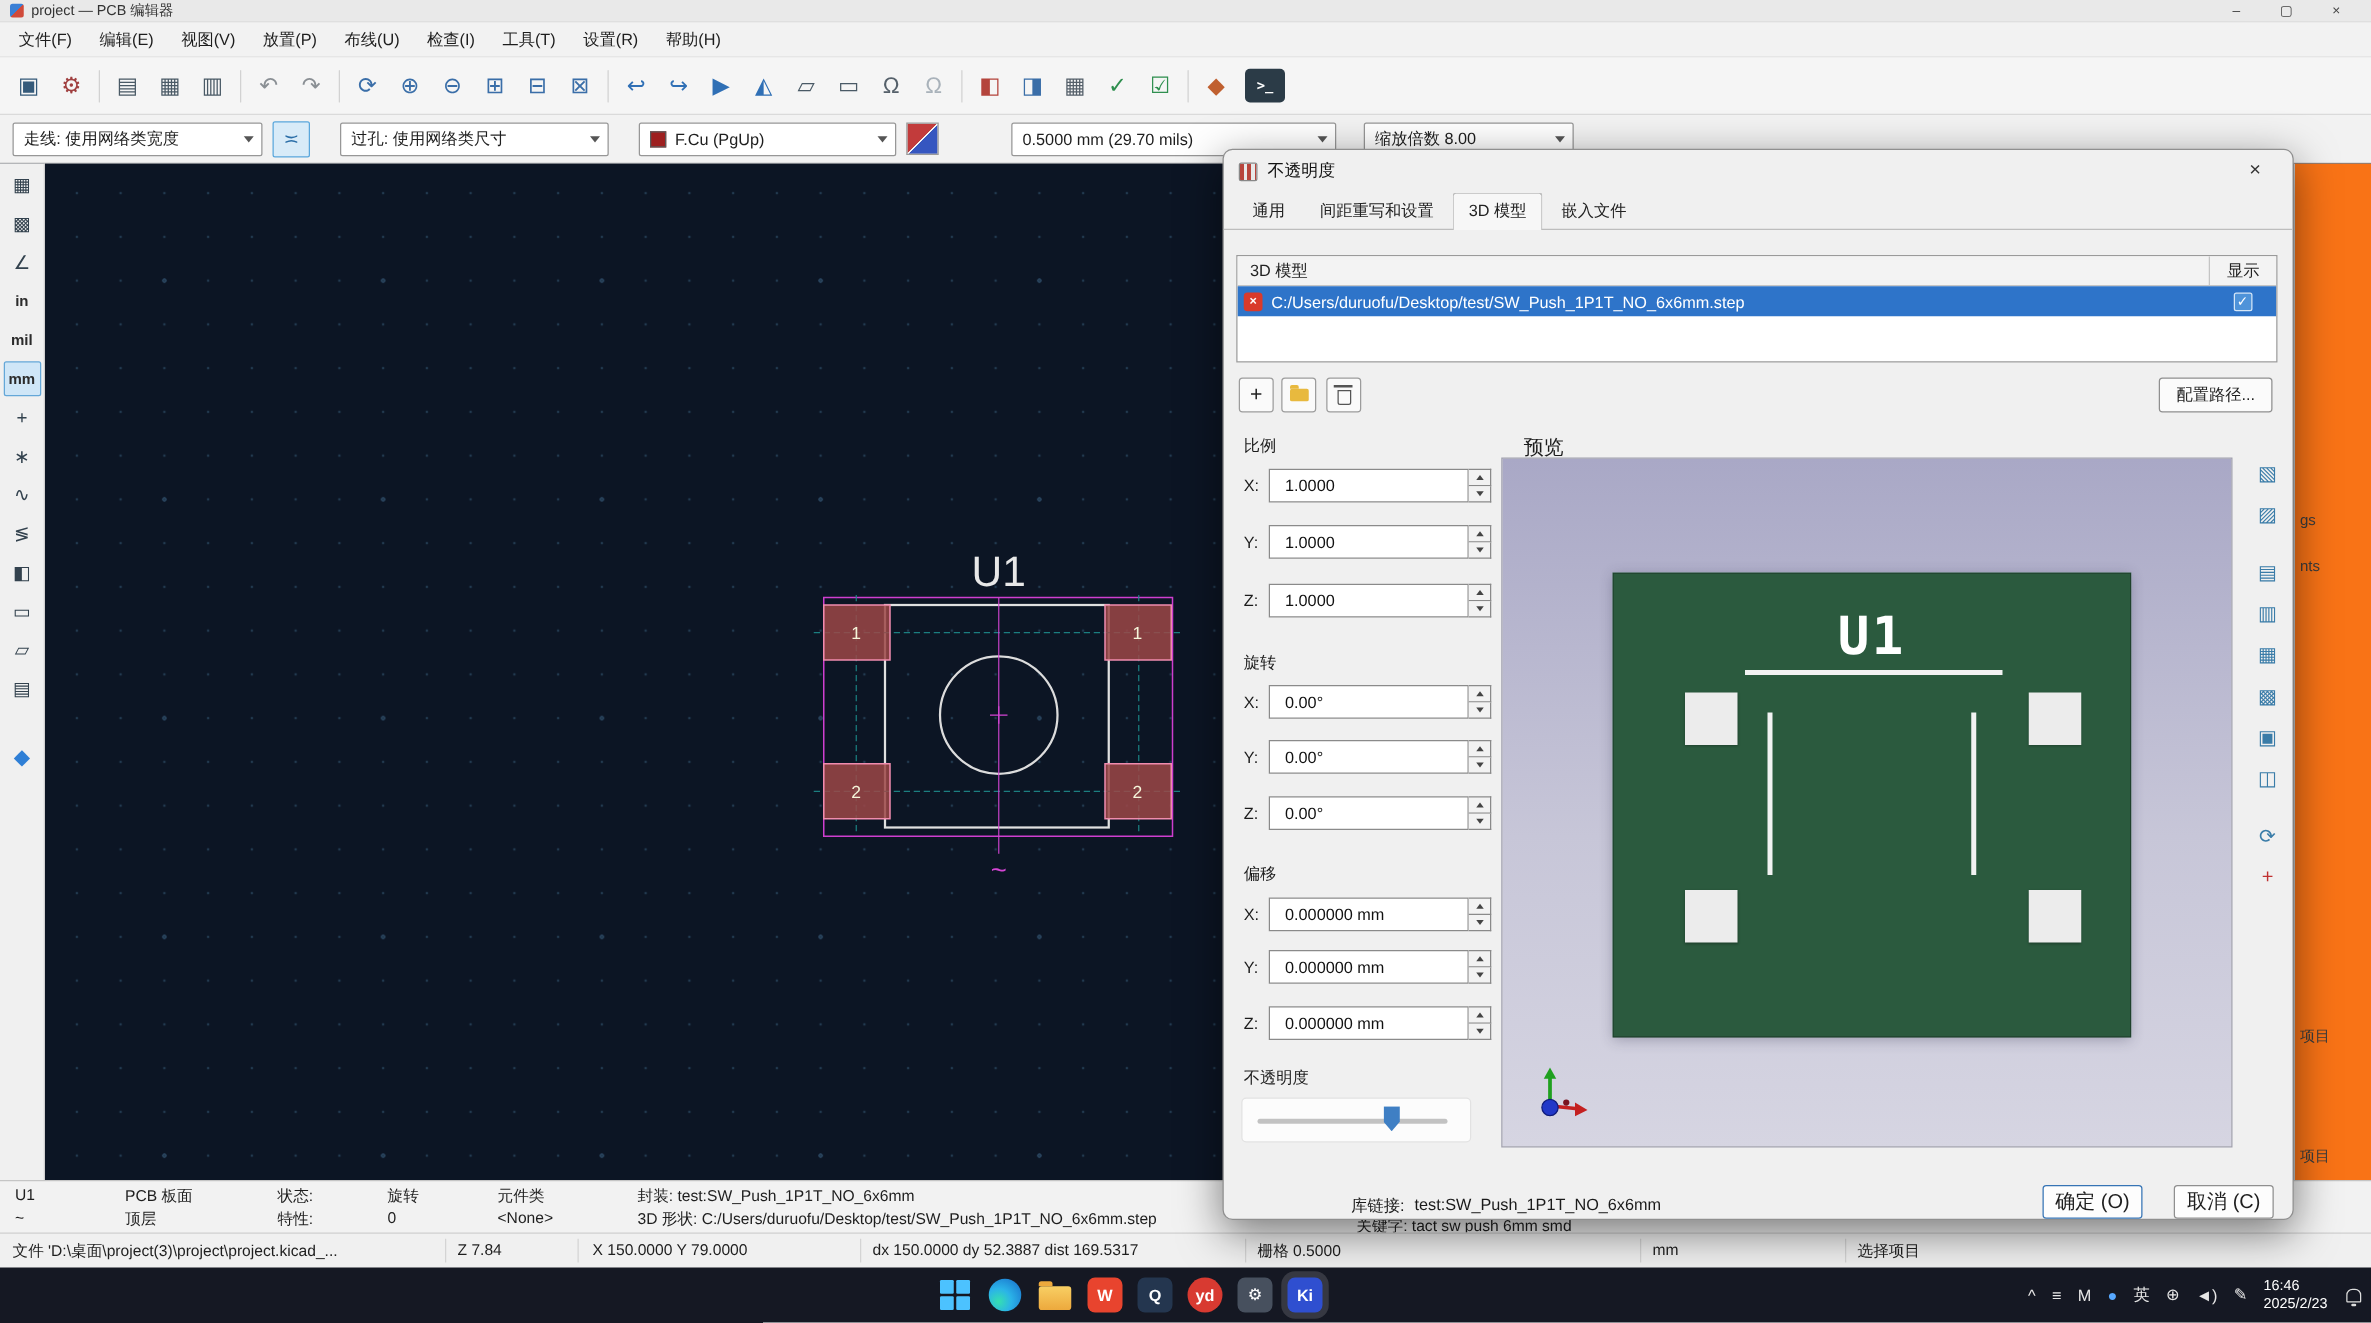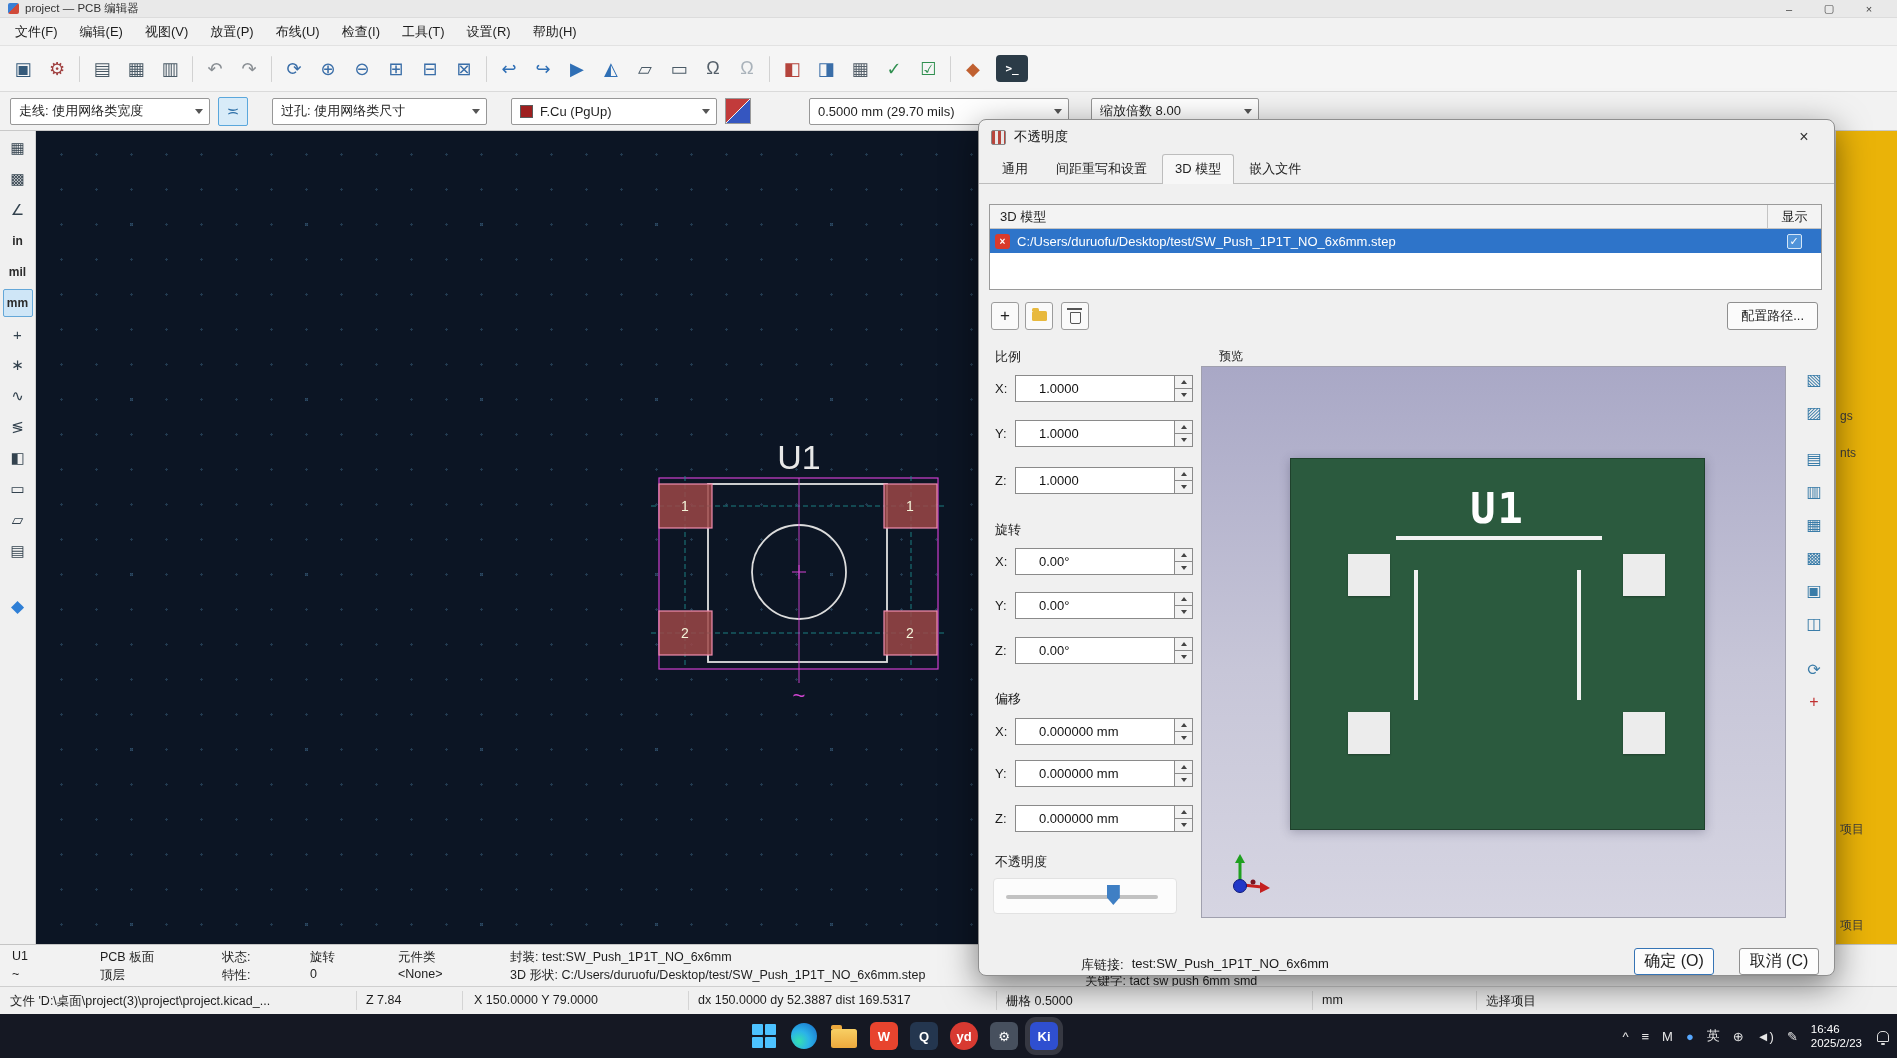--- a/index.html
+++ b/index.html
@@ -54,21 +54,21 @@
   .ltbtn{width:30px;height:28px;display:flex;align-items:center;justify-content:center;font-size:15px;color:#33424e;border-radius:2px;flex:none}
   .ltbtn.txt{font-size:12px;font-weight:bold;color:#2b2b2b}
   .ltbtn.active{background:#cfe6f7;border:1px solid #64a7d8}
   .ltbtn.blue{color:#2f7fd6;font-size:17px;margin-top:24px}
 
   .canvas{position:absolute;left:36px;right:0;top:0;bottom:0;background:#0c1524;
     background-image:radial-gradient(#223a50 1px,transparent 1.3px),radial-gradient(#2d4a66 1.5px,transparent 2px);
     background-size:35px 35px,175px 175px;background-position:8px 6px,8px 6px}
   .fp-svg{position:absolute;left:570px;top:300px}
 
-  .right-strip{position:absolute;right:0;top:0;bottom:0;width:62px;background:#eab308;border-left:1px solid #c6c6c6;z-index:4}
+  .right-strip{position:absolute;right:0;top:0;bottom:0;width:62px;background:#f97316;border-left:1px solid #c6c6c6;z-index:4}
   .frag{position:absolute;left:4px;font-size:12px;color:#3c3c3c;white-space:nowrap}
   .right-strip span.frag:nth-of-type(1){top:278px}
   .right-strip span.frag:nth-of-type(2){top:315px}
   .right-strip span.frag:nth-of-type(3){top:690px}
   .right-strip span.frag:nth-of-type(4){top:786px}
 
   
   .dialog{position:absolute;left:978px;top:119px;width:857px;height:857px;background:#f0f0f0;
     border:1px solid #8f8f8f;border-radius:8px;box-shadow:0 10px 34px rgba(0,0,0,.5);z-index:10}
   .dlg-title{height:34px;display:flex;align-items:center;padding:0 12px;font-size:13.5px;color:#111}
@@ -101,34 +101,34 @@
   .mini-folder::before{content:"";position:absolute;top:-3px;left:0;width:7px;height:3px;background:#e8b93e;border-radius:1.5px 1.5px 0 0}
   .mini-trash{width:11px;height:12px;border:1.5px solid #555;border-radius:0 0 2px 2px;position:relative;margin-top:3px}
   .mini-trash::before{content:"";position:absolute;top:-4.5px;left:-3.5px;width:15px;height:2px;background:#555}
   .cfg-btn{position:absolute;right:16px;top:182px;height:28px;padding:0 13px;border:1px solid #8f8f8f;background:#fbfbfb;
     border-radius:3px;font-size:13px;display:flex;align-items:center}
 
   .grp-label{position:absolute;left:16px;font-size:13px;color:#1c1c1c}
   #lbl-scale{top:228px}#lbl-rot{top:401px}#lbl-off{top:570px}#lbl-opacity{top:733px}
   .spin-row{position:absolute;left:16px;width:198px;height:27px;display:flex;align-items:center}
   .axis-lbl{width:20px;font-size:13px;color:#1c1c1c;flex:none}
-  .field{flex:1;height:27px;background:#fff;border:1px solid #8a8a8a;display:flex;align-items:center;padding:0 23px;
+  .field{flex:1;height:27px;background:#fff;border:1px solid #8a8a8a;display:flex;align-items:center;padding:0 12px;
     font-size:13px;color:#111;white-space:nowrap;overflow:hidden}
   .spin{width:18px;height:27px;display:flex;flex-direction:column;flex:none}
   .spin b{flex:1;border:1px solid #8a8a8a;border-left:none;background:#f2f2f2;display:flex;align-items:center;justify-content:center}
   .spin b.dn{border-top:none}
   .spin b.up::after{content:"";width:0;height:0;border-left:3.5px solid transparent;border-right:3.5px solid transparent;border-bottom:4px solid #444}
   .spin b.dn::after{content:"";width:0;height:0;border-left:3.5px solid transparent;border-right:3.5px solid transparent;border-top:4px solid #444}
 
   .opacity-panel{position:absolute;left:14px;top:758px;width:184px;height:36px;background:#fcfcfc;border:1px solid #e2e2e2;border-radius:4px}
   .slider-track{position:absolute;left:12px;right:18px;top:16px;height:4px;background:#c2c2c2;border-radius:2px}
   .slider-handle{position:absolute;left:62%;top:6px;width:13px;height:20px;background:#3f7fc4;
     clip-path:polygon(0 0,100% 0,100% 62%,50% 100%,0 62%)}
 
-  .preview-label{position:absolute;left:240px;top:228px;font-size:12px;color:#1c1c1c}
+  .preview-label{position:absolute;left:240px;top:228px;font-size:16px;color:#1c1c1c}
   .preview-box{position:absolute;left:222px;top:246px;width:585px;height:552px;border:1px solid #a0a0ae;overflow:hidden;
     background:linear-gradient(180deg,#a9a8c6 0%,#c7c6d8 55%,#d6d5e2 100%)}
   .pcb3d{position:absolute;left:88px;top:91px;width:415px;height:372px;background:#2b5a3e;
     box-shadow:inset 0 0 0 1px rgba(0,0,0,.28),0 2px 10px rgba(40,40,70,.3)}
   .pcb-ref{position:absolute;left:0;right:0;top:26px;text-align:center;color:#fff;font-size:42px;font-weight:bold;
     letter-spacing:2px;font-family:"DejaVu Sans Mono","Liberation Mono",monospace}
   .pcb-line{position:absolute;left:106px;top:78px;width:206px;height:4px;background:#f2f2f2}
   .pad3d{position:absolute;width:42px;height:42px;background:#ececec;box-shadow:0 1px 2px rgba(0,0,0,.3)}
   .vline3d{position:absolute;width:4px;height:130px;top:112px;background:#f2f2f2}
   .gizmo{position:absolute;left:28px;top:486px}

